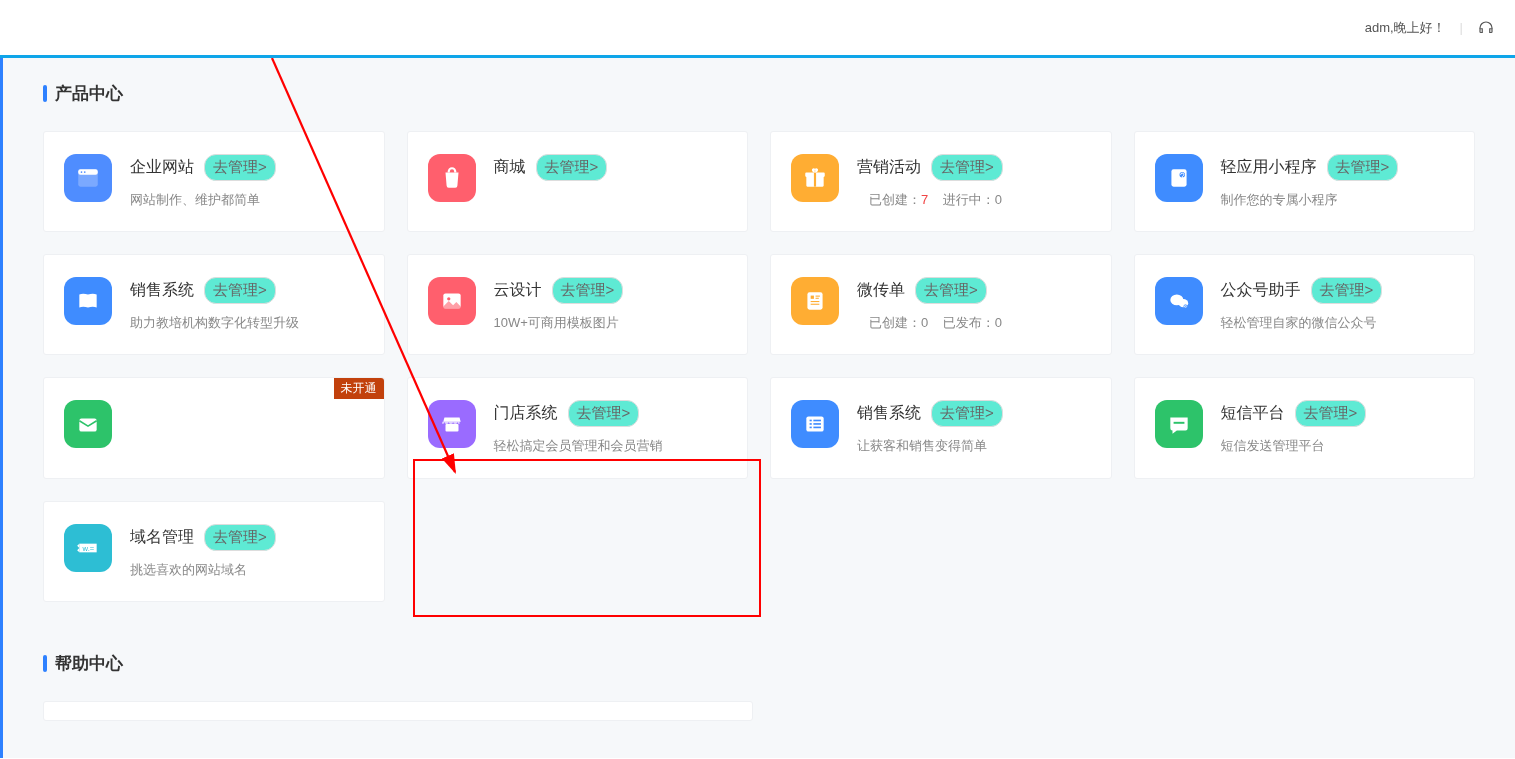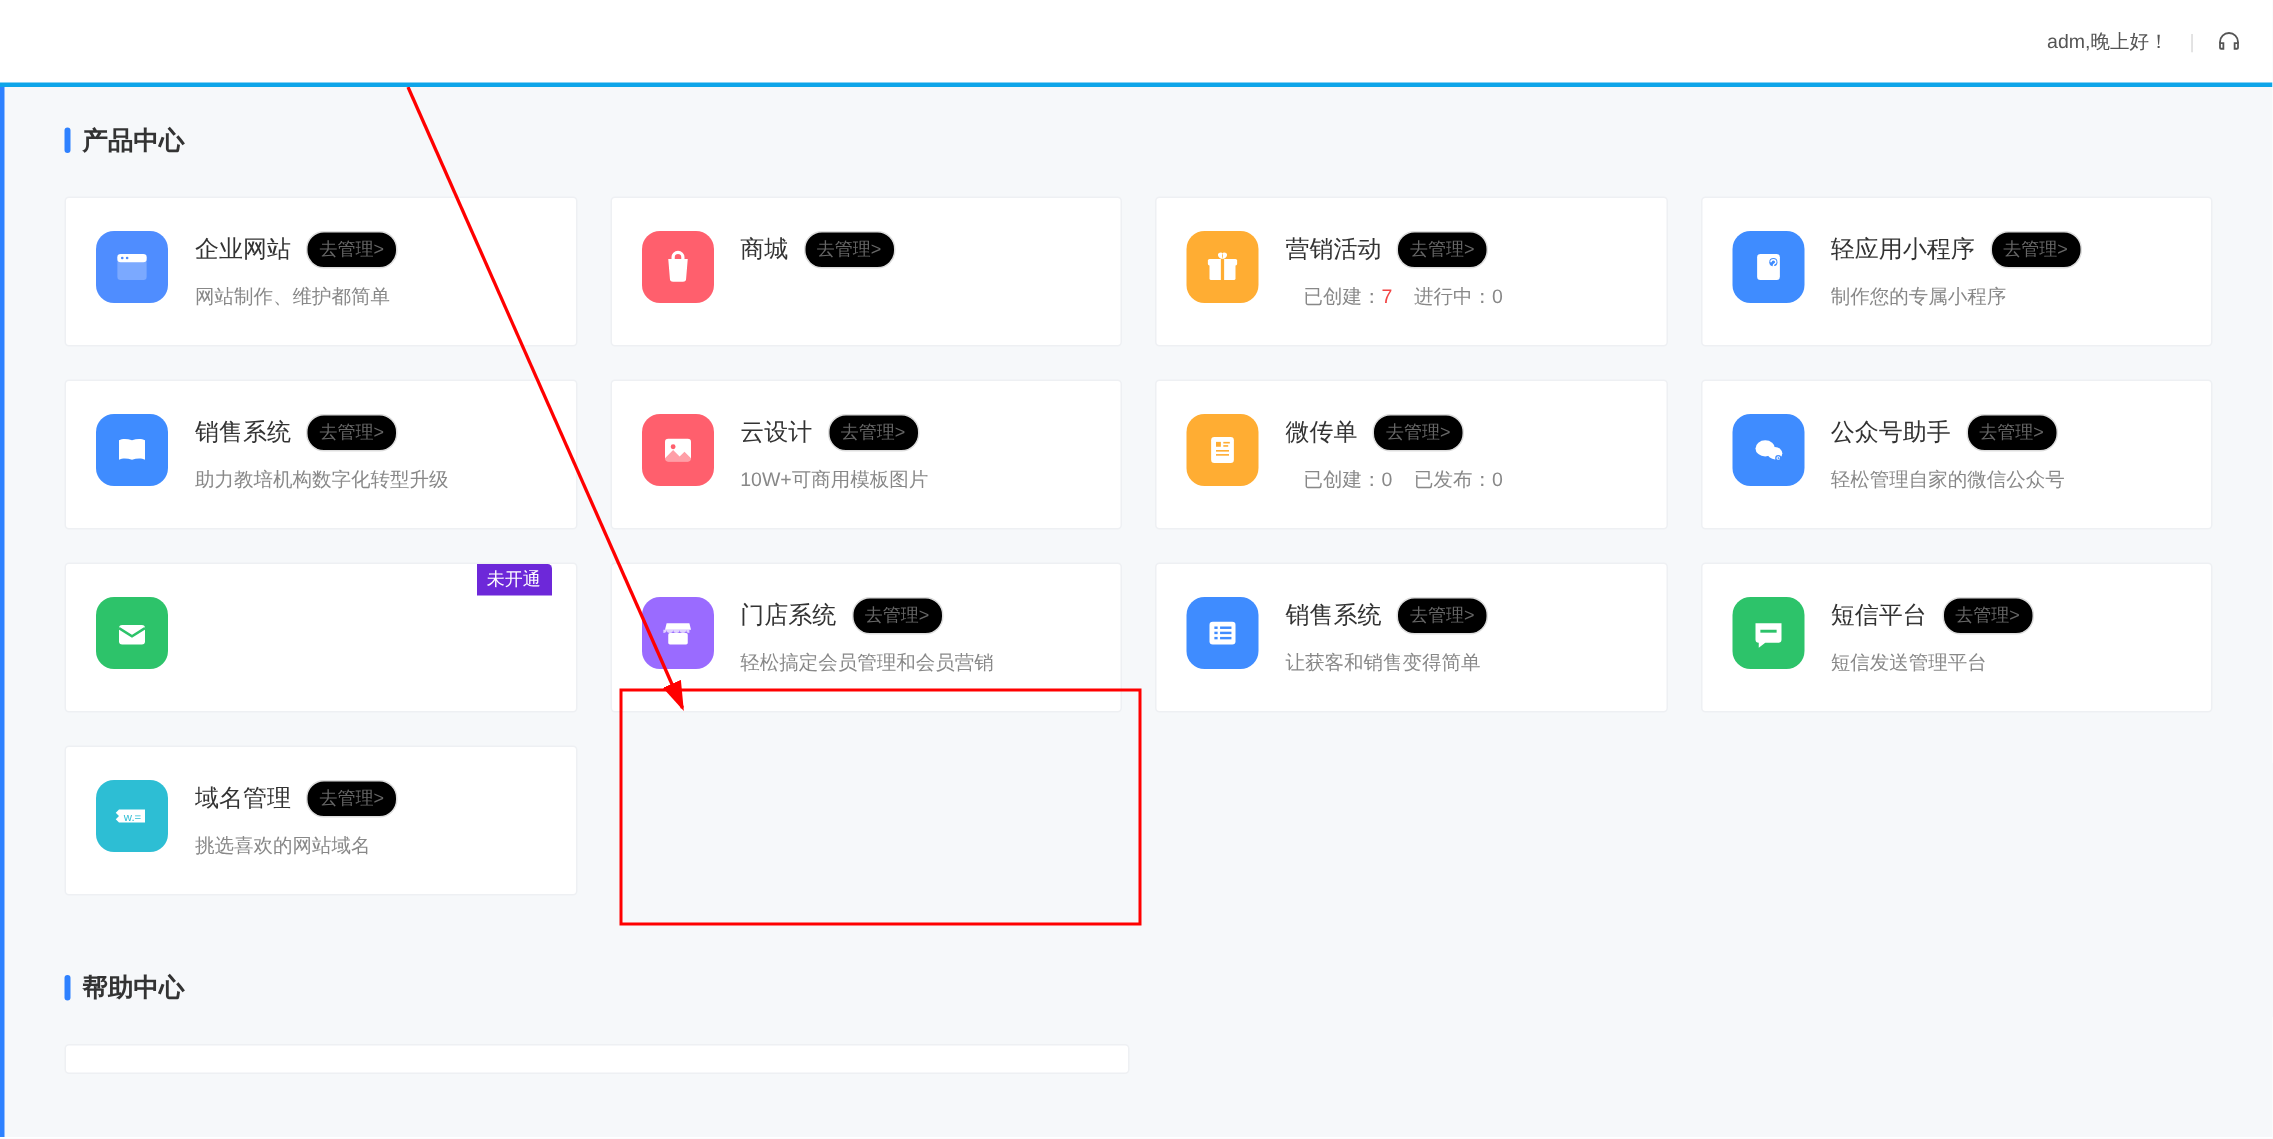--- a/index.html
+++ b/index.html
@@ -62,22 +62,22 @@
     border-radius: 3px;
     padding: 22px 20px 22px 20px;
     display: flex;
     align-items: flex-start;
     gap: 18px;
     position: relative;
     min-height: 100px;
   }
   .card .badge {
     position: absolute;
-    top: 0; right: 16px;
-    background: #6d28d9;
+    top: 0; right: 0;
+    background: #c2410c;
     color: #fff;
     font-size: 12px;
     padding: 2px 7px;
     border-top-right-radius: 3px;
   }
   .icon-box {
     width: 48px; height: 48px;
     border-radius: 12px;
     display: flex;
     align-items: center;
@@ -94,23 +94,23 @@
     margin-bottom: 10px;
   }
   .card-title {
     font-size: 16px;
     font-weight: 500;
     color: #333;
     white-space: nowrap;
   }
   .manage-btn {
     border: 1px solid #ddd;
-    background: #000000;
+    background: #5eead4;
     color: #666;
-    font-size: 12px;
+    font-size: 15px;
     padding: 3px 8px;
     border-radius: 12px;
     cursor: pointer;
     white-space: nowrap;
   }
   .card-desc {
     font-size: 13px;
     color: #888;
     line-height: 1.4;
   }

